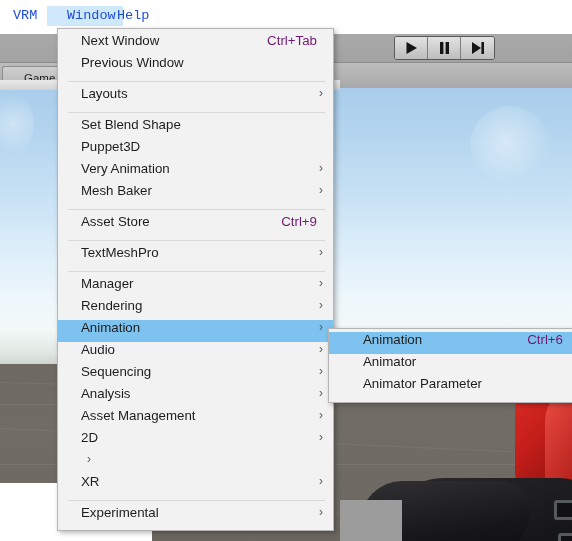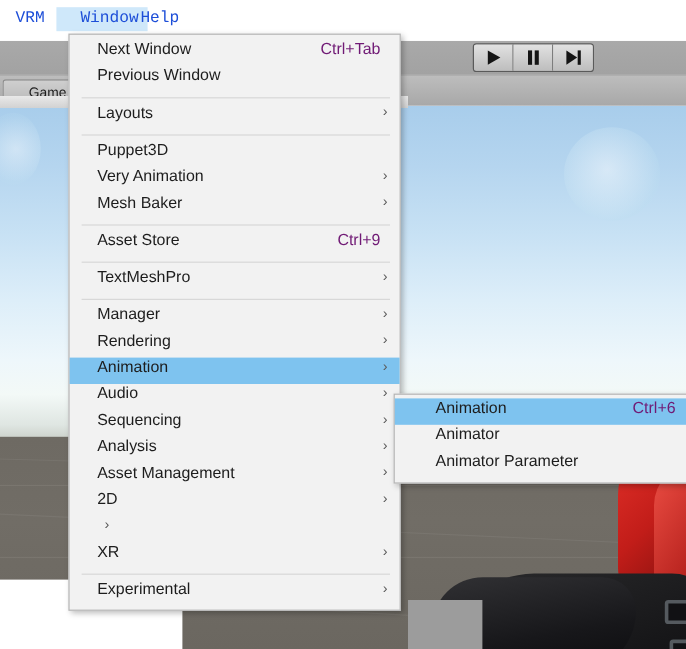--- a/index.html
+++ b/index.html
@@ -262,20 +262,23 @@
       <div class="mi">
         <span class="label">Previous Window</span>
       </div>
       <div class="sep"></div>
       <div class="mi">
         <span class="label">Layouts</span>
         <span class="arrow">›</span>
       </div>
       <div class="sep"></div>
       <div class="mi">
+        <span class="label">Set Blend Shape</span>
+      </div>
+      <div class="mi">
         <span class="label">Puppet3D</span>
       </div>
       <div class="mi">
         <span class="label">Very Animation</span>
         <span class="arrow">›</span>
       </div>
       <div class="mi">
         <span class="label">Mesh Baker</span>
         <span class="arrow">›</span>
       </div>

